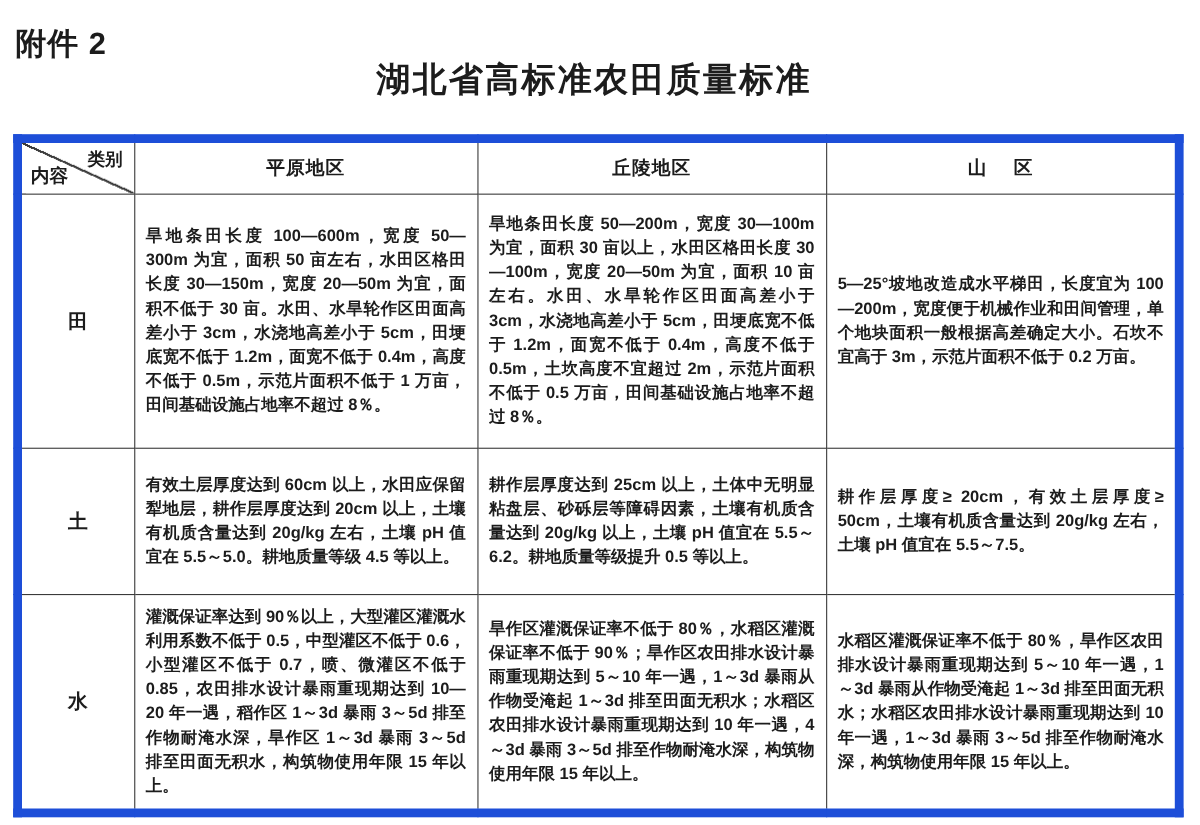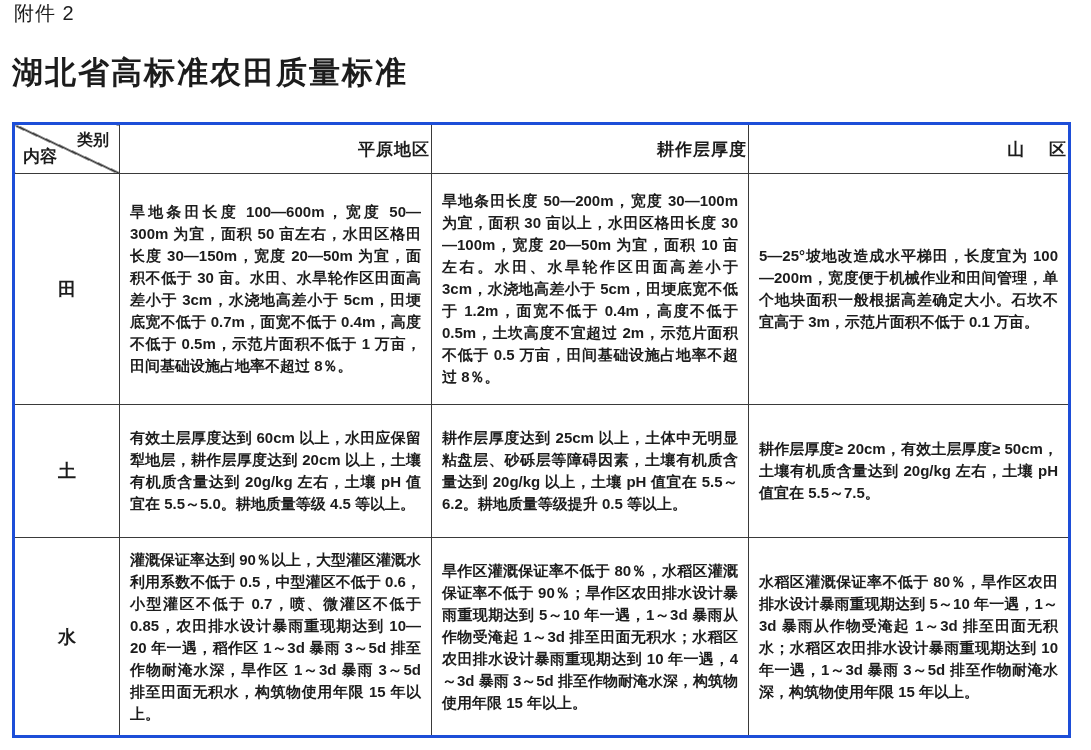--- a/index.html
+++ b/index.html
@@ -9,56 +9,57 @@
     width: 1091px;
     height: 750px;
     font-family: "Liberation Sans", sans-serif;
     color: #1c1c1c;
     position: relative;
     overflow: hidden;
   }
   .attachment-label {
     position: absolute;
     left: 14px;
-    top: 0;
-    font-size: 20px;
-    font-weight: normal;
+    top: 21px;
+    font-size: 28px;
+    font-weight: bold;
     letter-spacing: 1px;
   }
   .doc-title {
     position: absolute;
     left: 12px;
     width: 1056px;
     top: 52px;
+    text-align: center;
     font-size: 31px;
     font-weight: bold;
     font-family: "Liberation Serif", serif;
     letter-spacing: 2px;
   }
   table.standard-table {
     position: absolute;
     left: 12px;
     top: 122px;
     width: 1056px;
     border-collapse: collapse;
     table-layout: fixed;
-    border: 3px solid #1d4ed8;
+    border: 8px solid #1d4ed8;
   }
   table.standard-table td, table.standard-table th {
     border: 1px solid #3a3a3a;
     vertical-align: middle;
     font-weight: bold;
     color: #1c1c1c;
   }
   tr.header-row { height: 50px; }
   tr.row-field  { height: 231px; }
   tr.row-soil   { height: 133px; }
   tr.row-water  { height: 199px; }
   .col-header {
-    text-align: right;
+    text-align: center;
     font-size: 17px;
     letter-spacing: 1px;
   }
   .corner-cell {
     position: relative;
     padding: 0;
     background: linear-gradient(to top right,
       transparent calc(50% - 1px),
       #3a3a3a calc(50% - 1px),
       #3a3a3a calc(50% + 1px),
@@ -102,29 +103,29 @@
     <col style="width:317px">
     <col style="width:321px">
   </colgroup>
   <tbody>
     <tr class="header-row">
       <td class="corner-cell">
         <span class="corner-top-right">类别</span>
         <span class="corner-bottom-left">内容</span>
       </td>
       <td class="col-header">平原地区</td>
-      <td class="col-header">耕作层厚度</td>
+      <td class="col-header">丘陵地区</td>
       <td class="col-header">山　 区</td>
     </tr>
 
     <tr class="row-field">
       <td class="category-cell">田</td>
-      <td class="body-cell">旱地条田长度 100—600m，宽度 50—300m 为宜，面积 50 亩左右，水田区格田长度 30—150m，宽度 20—50m 为宜，面积不低于 30 亩。水田、水旱轮作区田面高差小于 3cm，水浇地高差小于 5cm，田埂底宽不低于 0.7m，面宽不低于 0.4m，高度不低于 0.5m，示范片面积不低于 1 万亩，田间基础设施占地率不超过 8％。</td>
+      <td class="body-cell">旱地条田长度 100—600m，宽度 50—300m 为宜，面积 50 亩左右，水田区格田长度 30—150m，宽度 20—50m 为宜，面积不低于 30 亩。水田、水旱轮作区田面高差小于 3cm，水浇地高差小于 5cm，田埂底宽不低于 1.2m，面宽不低于 0.4m，高度不低于 0.5m，示范片面积不低于 1 万亩，田间基础设施占地率不超过 8％。</td>
       <td class="body-cell">旱地条田长度 50—200m，宽度 30—100m 为宜，面积 30 亩以上，水田区格田长度 30—100m，宽度 20—50m 为宜，面积 10 亩左右。水田、水旱轮作区田面高差小于 3cm，水浇地高差小于 5cm，田埂底宽不低于 1.2m，面宽不低于 0.4m，高度不低于 0.5m，土坎高度不宜超过 2m，示范片面积不低于 0.5 万亩，田间基础设施占地率不超过 8％。</td>
-      <td class="body-cell">5—25°坡地改造成水平梯田，长度宜为 100—200m，宽度便于机械作业和田间管理，单个地块面积一般根据高差确定大小。石坎不宜高于 3m，示范片面积不低于 0.1 万亩。</td>
+      <td class="body-cell">5—25°坡地改造成水平梯田，长度宜为 100—200m，宽度便于机械作业和田间管理，单个地块面积一般根据高差确定大小。石坎不宜高于 3m，示范片面积不低于 0.2 万亩。</td>
     </tr>
 
     <tr class="row-soil">
       <td class="category-cell">土</td>
       <td class="body-cell">有效土层厚度达到 60cm 以上，水田应保留犁地层，耕作层厚度达到 20cm 以上，土壤有机质含量达到 20g/kg 左右，土壤 pH 值宜在 5.5～5.0。耕地质量等级 4.5 等以上。</td>
       <td class="body-cell">耕作层厚度达到 25cm 以上，土体中无明显粘盘层、砂砾层等障碍因素，土壤有机质含量达到 20g/kg 以上，土壤 pH 值宜在 5.5～6.2。耕地质量等级提升 0.5 等以上。</td>
       <td class="body-cell">耕作层厚度≥ 20cm，有效土层厚度≥ 50cm，土壤有机质含量达到 20g/kg 左右，土壤 pH 值宜在 5.5～7.5。</td>
     </tr>
 
     <tr class="row-water">

